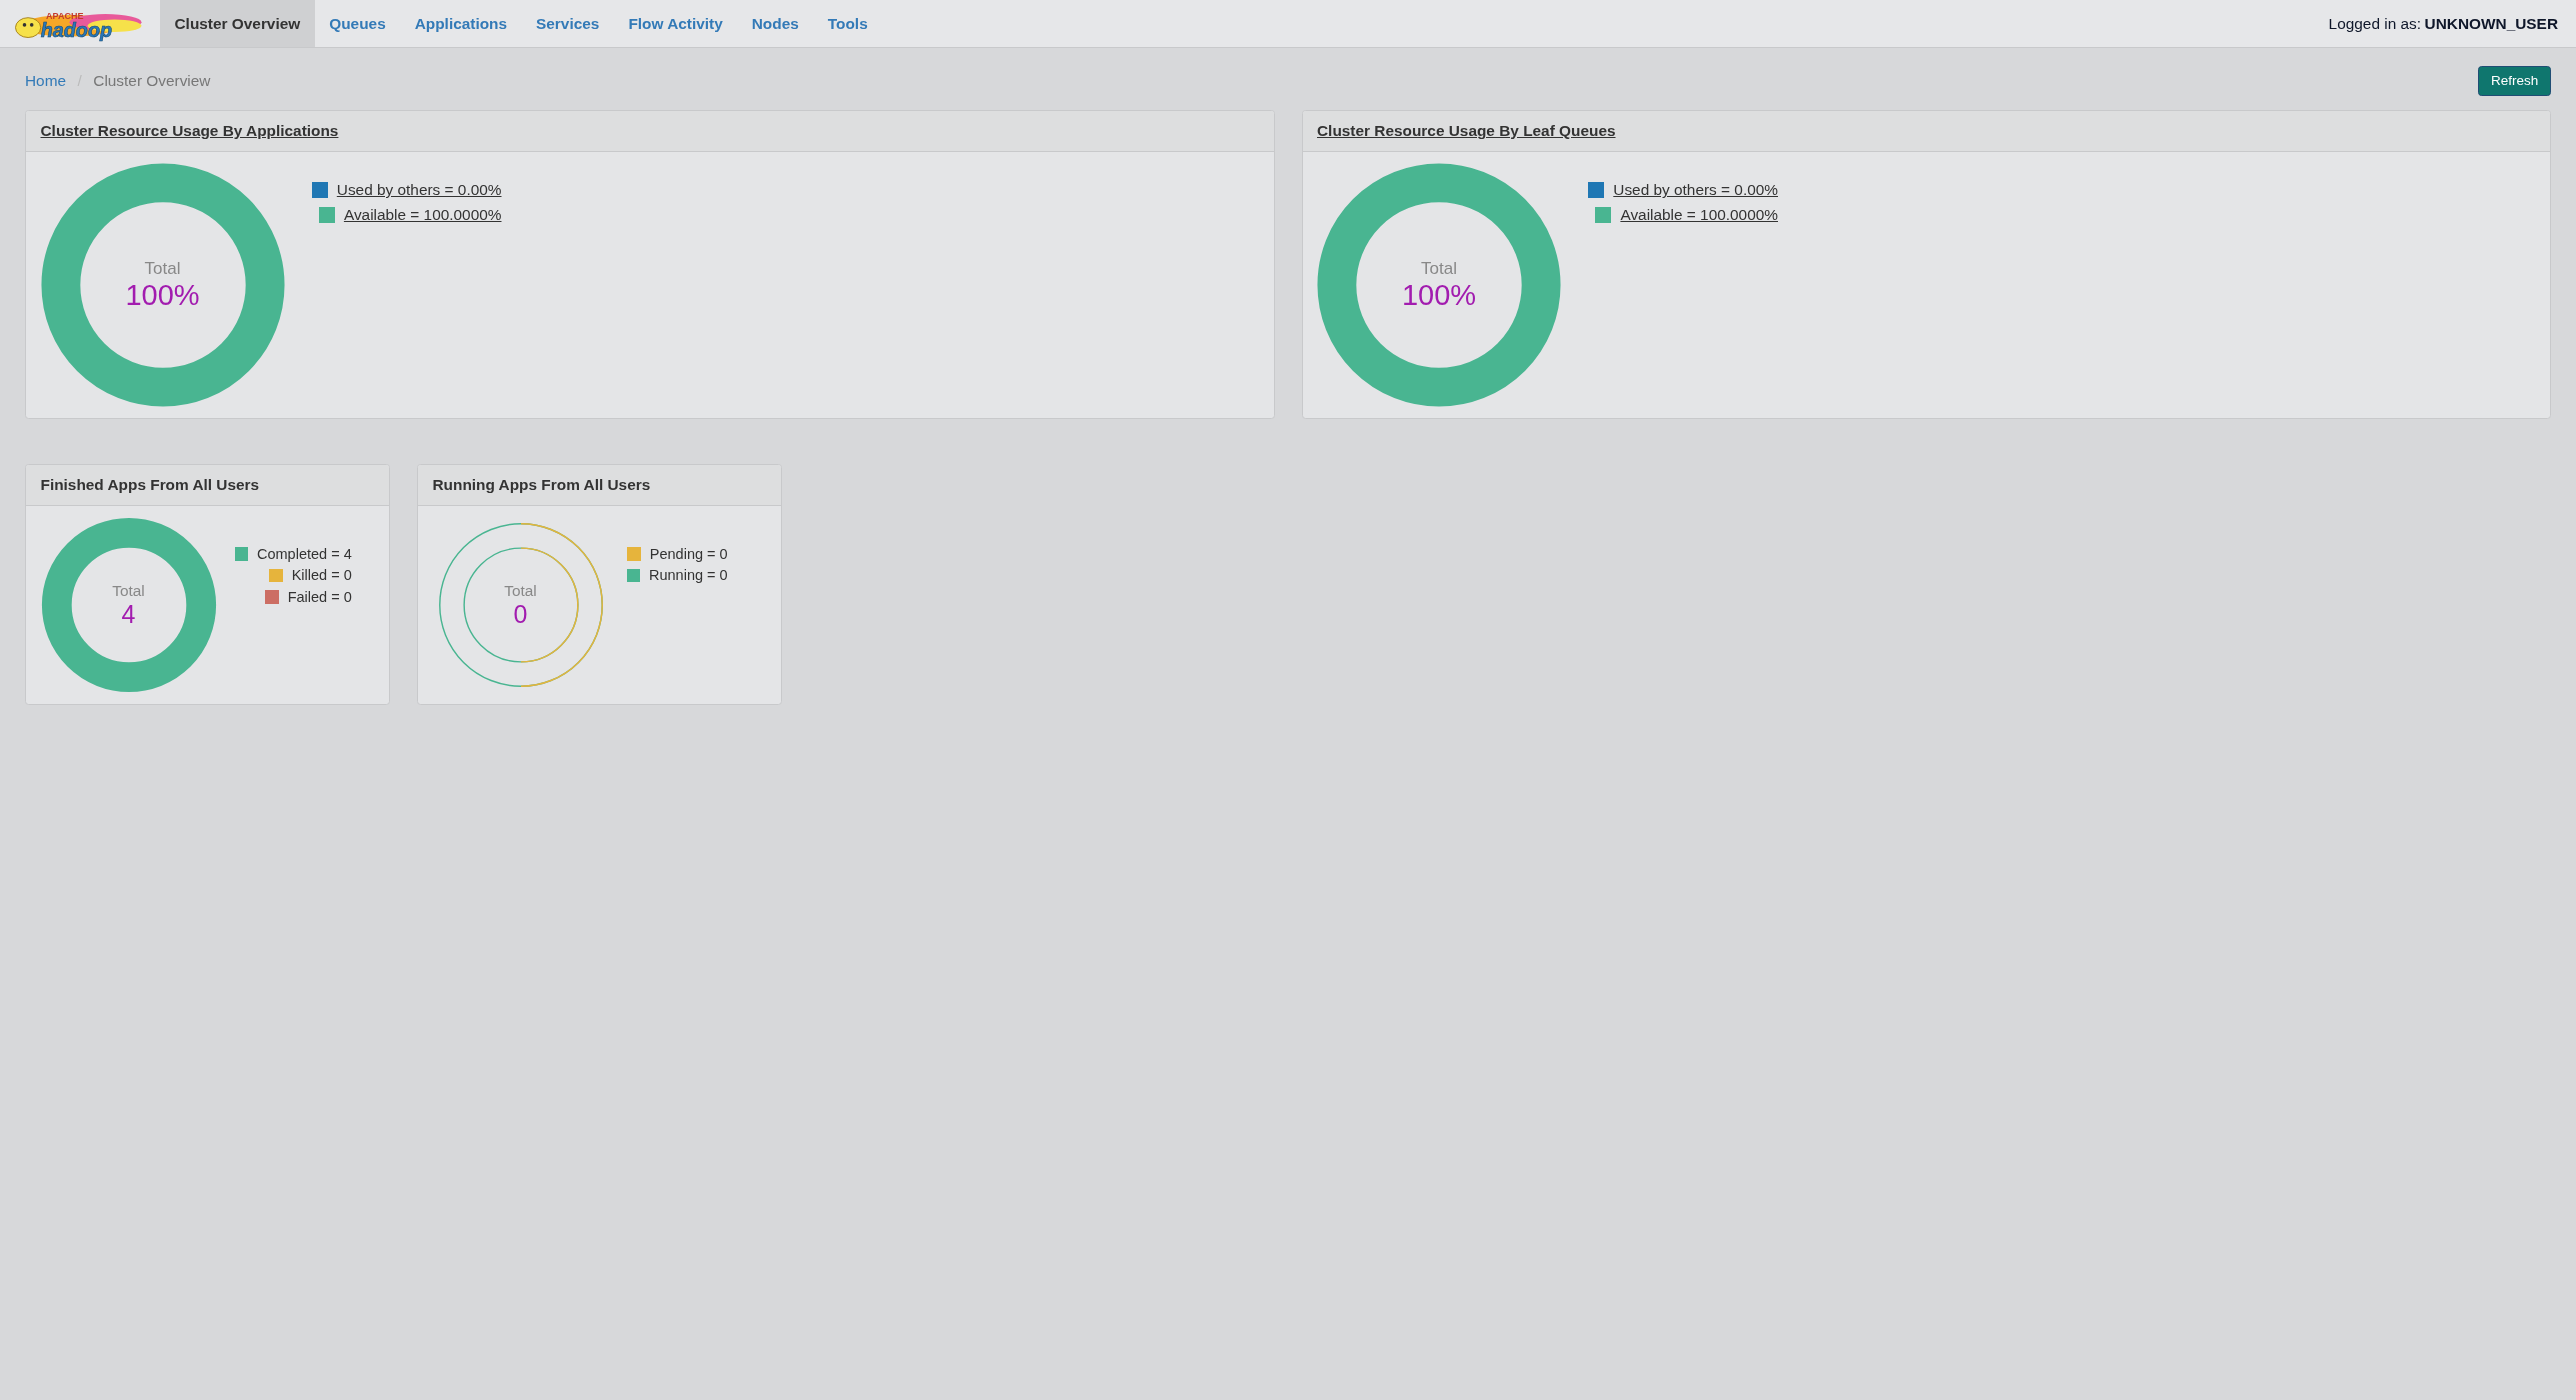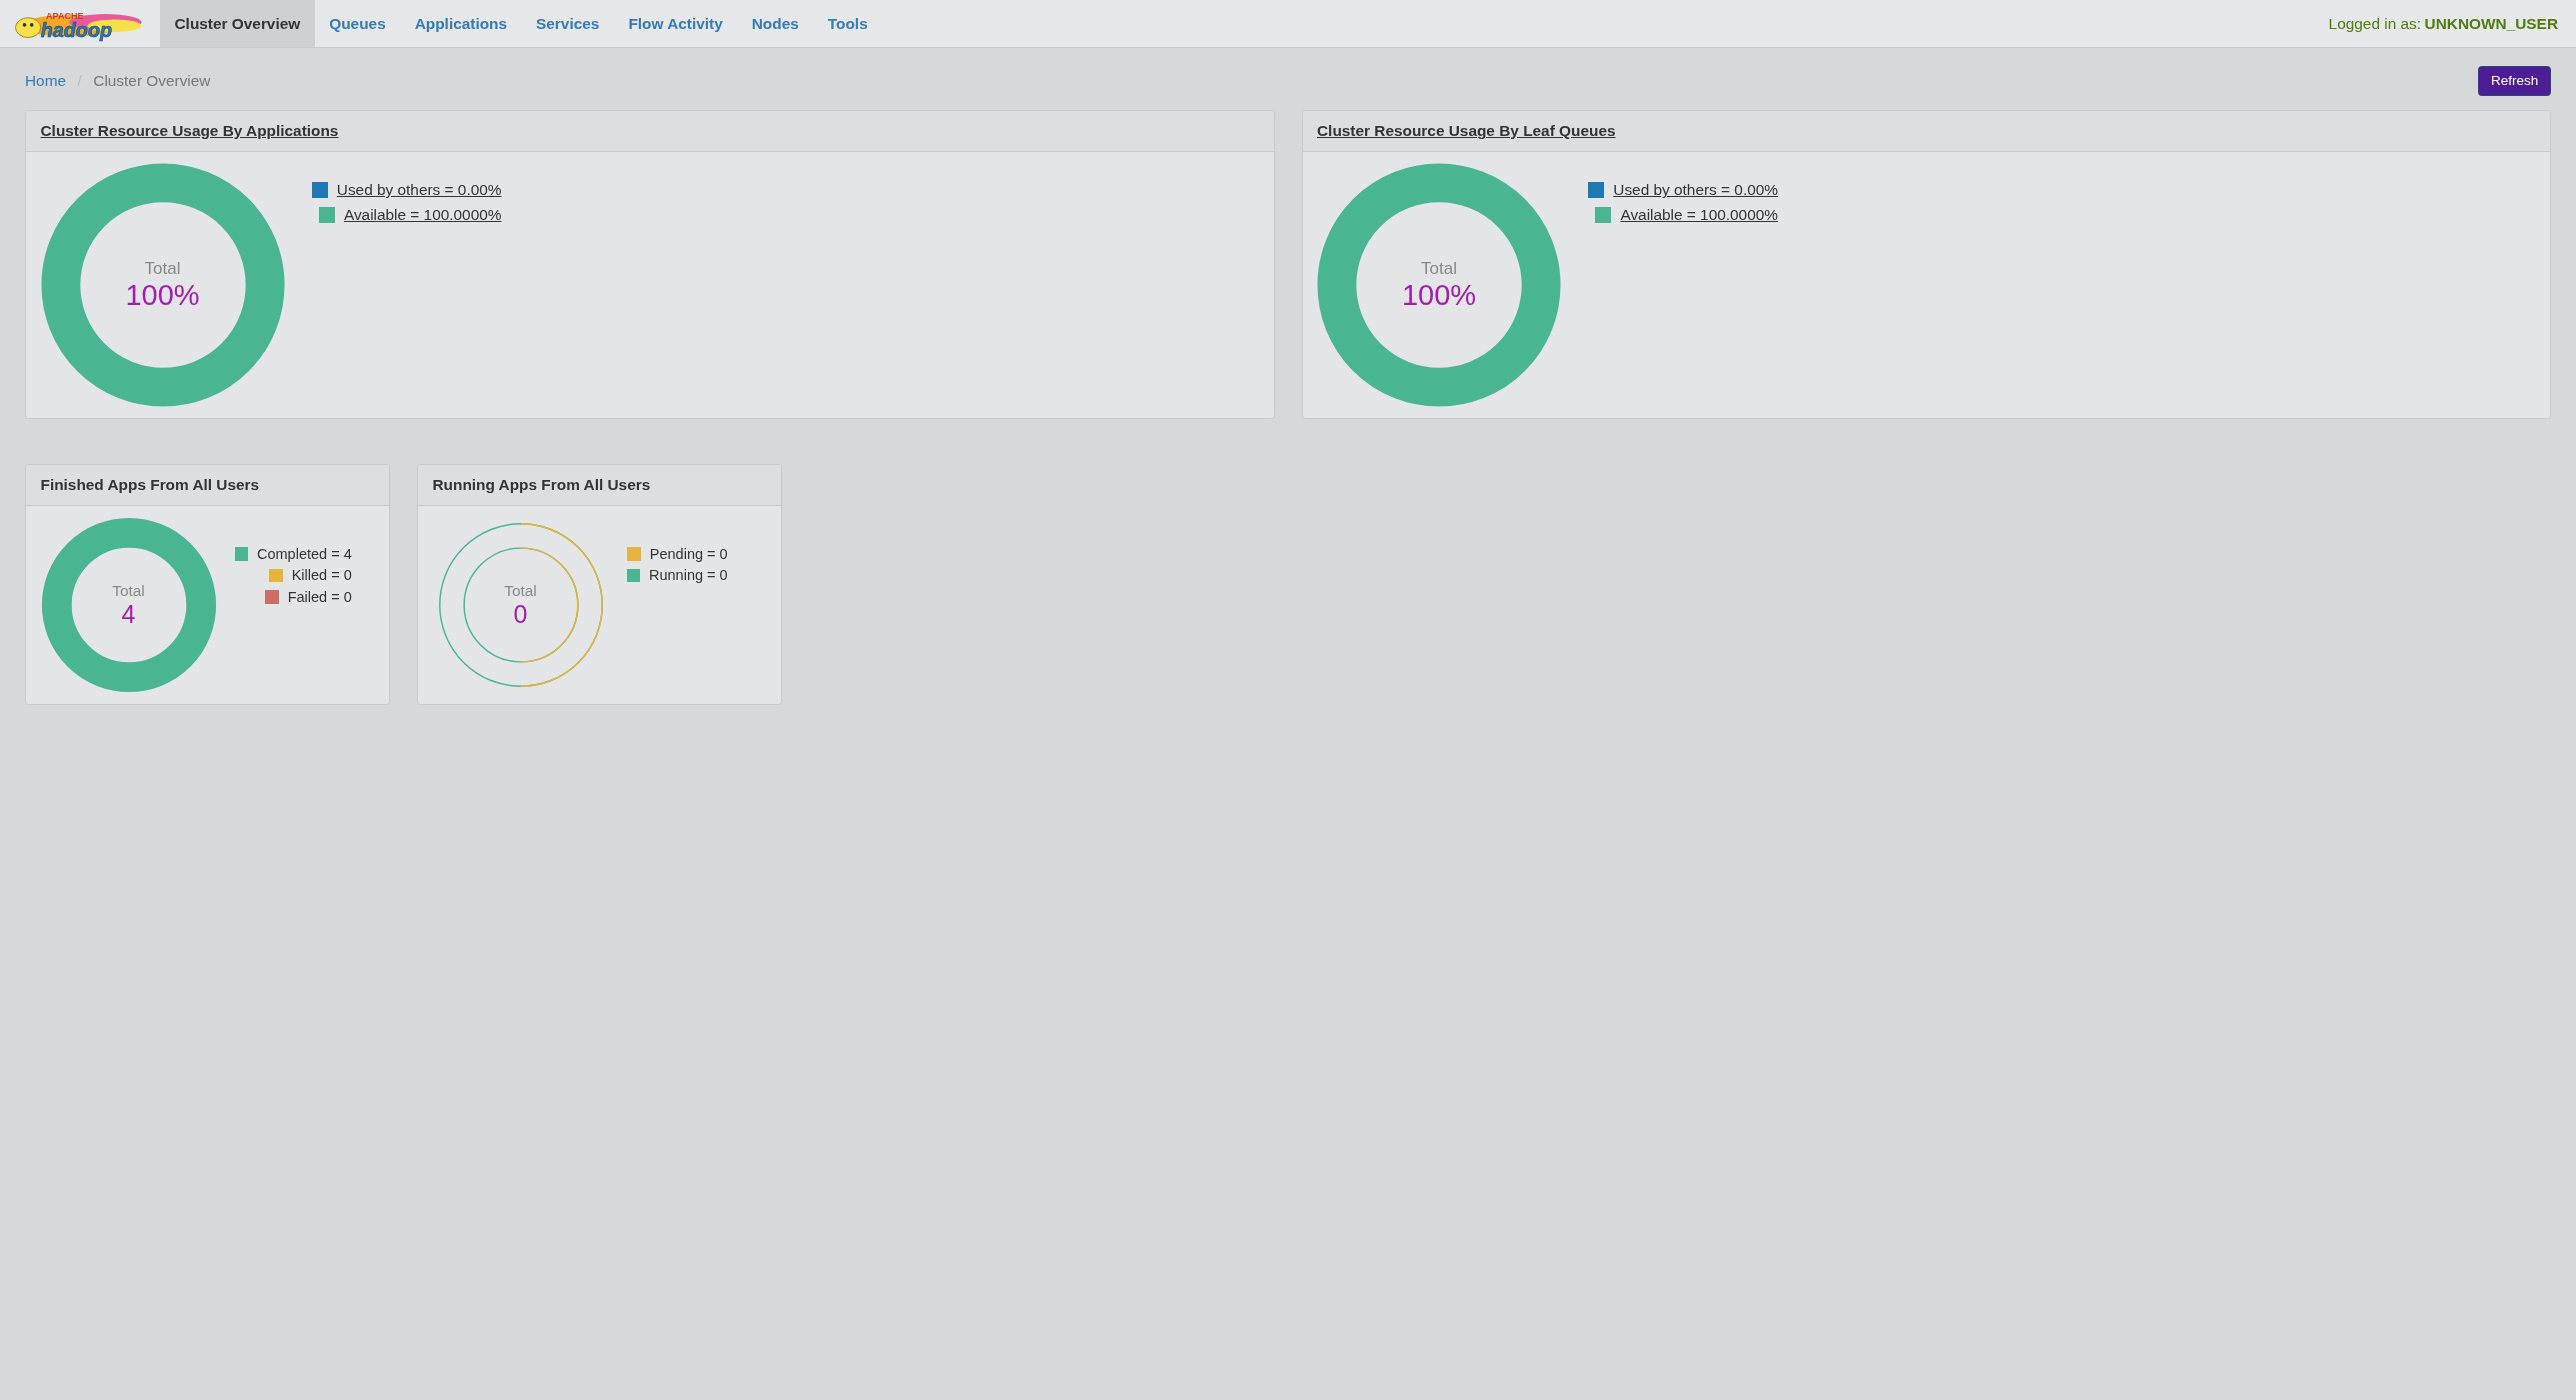--- a/index.html
+++ b/index.html
@@ -39,21 +39,21 @@
   .nav-item.active {
     background: #cfd0d2;
     color: #333;
   }
   .nav-spacer { flex: 1; }
   .logged-in {
     display: flex;
     align-items: center;
     padding: 0 18px;
     font-size: 15.4px;
-    color: #4d7c0f;
+    color: #0f172a;
   }
   .logged-in b { font-weight: 700; margin-left: 3.6px; }
 
   .content {
     padding: 18px 25px;
   }
   .toprow {
     display: flex;
     align-items: center;
     margin-bottom: 14.5px;
@@ -65,21 +65,21 @@
   .breadcrumb a {
     color: #337ab7;
     text-decoration: none;
   }
   .breadcrumb .sep {
     padding: 0 7.2px;
     color: #bbb;
   }
   .toprow .spacer { flex: 1; }
   .btn-refresh {
-    background: #4c1d95;
+    background: #0f766e;
     color: #fff;
     border: 0.9px solid #204d74;
     border-radius: 3.6px;
     padding: 6.3px 11.7px;
     font-size: 13.5px;
     cursor: pointer;
   }
 
   .panel-row {
     display: flex;

